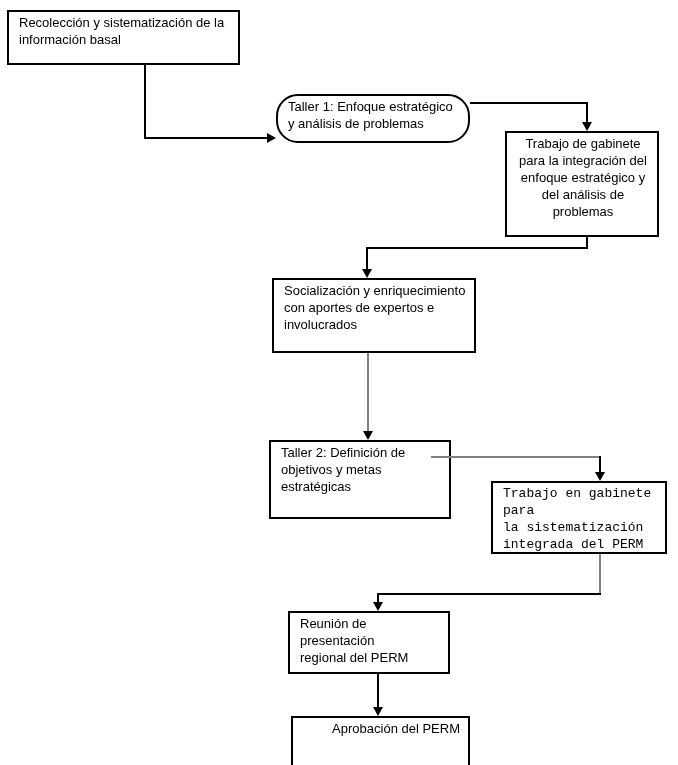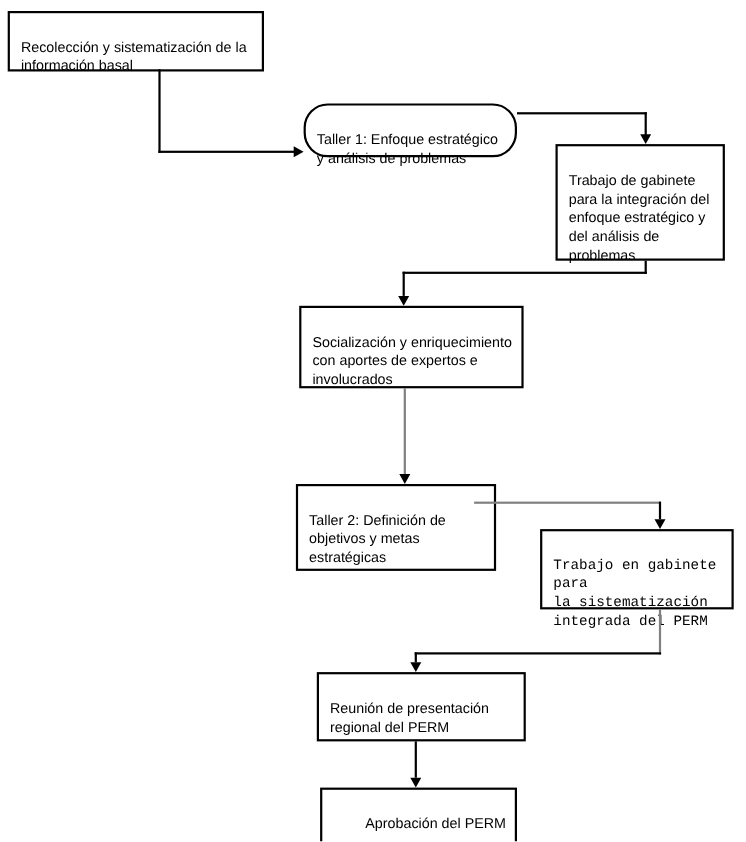--- a/index.html
+++ b/index.html
@@ -19,44 +19,44 @@
     font-size:13px;
     line-height:17px;
     color:var(--text);
     overflow:hidden;
   }
   .box{
     position:absolute;
     border:2px solid var(--border);
     background:var(--bg);
     box-sizing:border-box;
-    padding:22px 8px 4px 10px;
+    padding:2px 8px 4px 10px;
     white-space:pre-line;
   }
   .line{position:absolute;background:var(--connector);}
   .line.gray{background:var(--connector_gray);}
   .arrow{position:absolute;width:0;height:0;}
   .arrow.down{
     border-left:5px solid transparent;
     border-right:5px solid transparent;
     border-top:9px solid var(--connector);
   }
   .arrow.right{
     border-top:5px solid transparent;
     border-bottom:5px solid transparent;
     border-left:9px solid var(--connector);
   }
   
   .b1{left:7px;  top:10px;  width:233px; height:55px;}
   .b2{left:276px;top:94px;  width:194px; height:49px;border-radius:22px;}
-  .b3{left:505px;top:131px; width:154px; height:106px;}
+  .b3{left:505px;top:131px; width:154px; height:106px;text-align:center;}
   .b4{left:272px;top:278px; width:204px; height:75px;}
   .b5{left:249px;top:440px; width:182px; height:79px;margin-left:20px;}
   .b6{left:491px;top:481px; width:176px; height:73px;font-family:Liberation Mono, monospace;}
-  .b7{left:288px;top:611px; width:190px; height:63px;}
+  .b7{left:288px;top:611px; width:162px; height:63px;}
   .b8{left:291px;top:716px; width:179px; height:58px;text-align:right;}
 </style>
 </head>
 <body>
 
 <div class="canvas">
 
   <div class="box b1">Recolección y sistematización de la
 información basal</div>
   <div class="box b2">Taller 1: Enfoque estratégico

